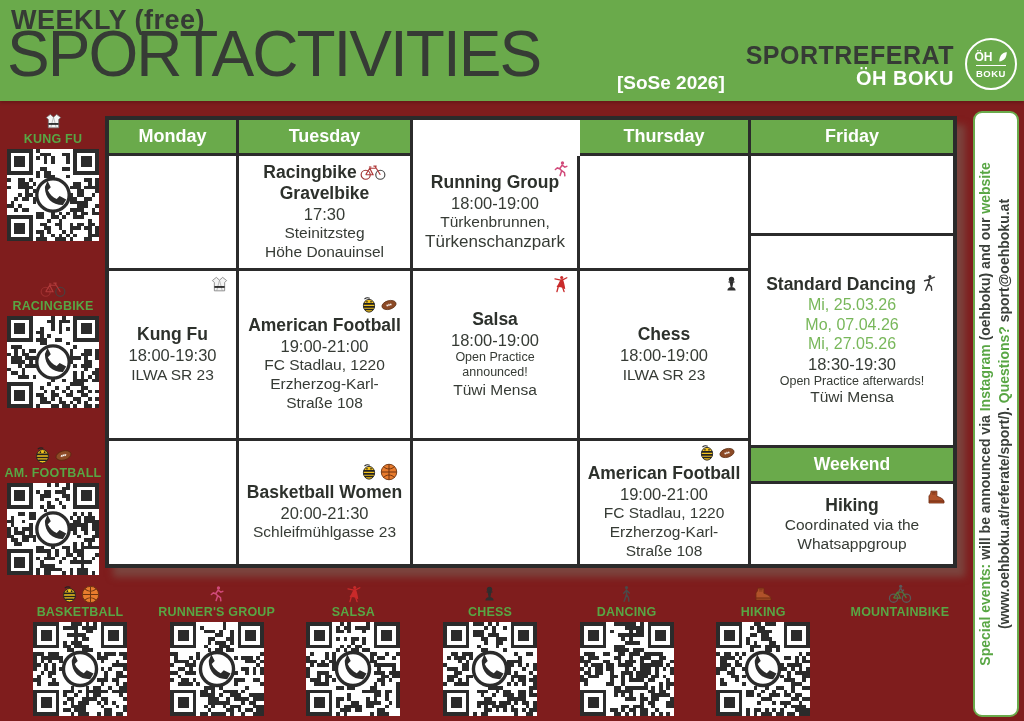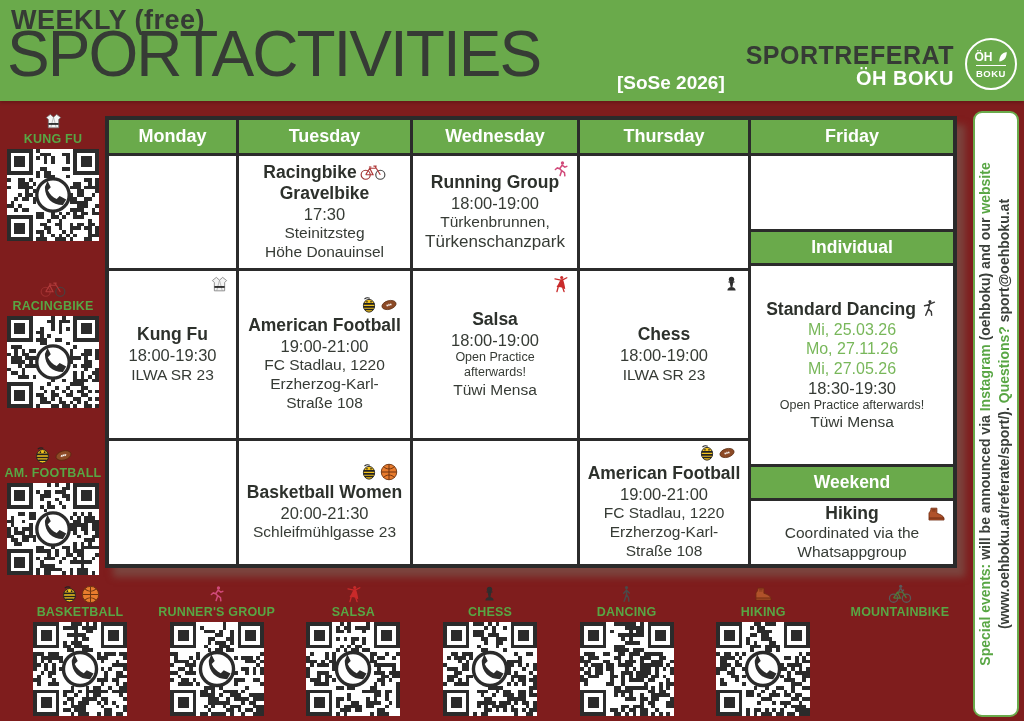--- a/index.html
+++ b/index.html
@@ -670,21 +670,20 @@
             </g>
             <circle cx="12.5" cy="12.5" r="4.4" fill="#fff" stroke="#2b2b2b" stroke-width=".9"></circle>
             <path d="M10.3 10.3c0 3 1.9 4.9 4.9 4.9l.9-1.5-1.8-.9-.8.8c-1.1-.5-1.9-1.3-2.4-2.4l.8-.8-.9-1.8z" fill="#2b2b2b"></path>
           </svg></div>
     </div>
   </div>
 
   <div class="table">
     <div class="day h c1">Monday</div>
     <div class="day h c2">Tuesday</div>
-    <div class="day h c3">Wednesday</div>
     <div class="day h c5">Friday</div>
     <div class="day h c4">Thursday</div>
 
     <div class="cell r1 c1"></div>
     <div class="cell r1 c2">
       <div class="ctitle"><span>Racingbike</span><span class="ic ic-inline" style="width:26px;"><svg viewBox="0 0 32 22">
               <circle cx="7" cy="15" r="5.6" fill="none" stroke="#9d2f2f" stroke-width="1.4"></circle>
               <circle cx="25" cy="15" r="5.6" fill="none" stroke="#444" stroke-width="1.4"></circle>
               <path d="M7 15 12 7h8l5 8M12 7l4 8H7M20 7l-1.5-2.5M16.5 4.5h4" fill="none" stroke="#b03a3a" stroke-width="1.5"></path>
               <path d="M11 5.5h3" stroke="#b03a3a" stroke-width="1.5"></path>
@@ -751,21 +750,21 @@
           <svg viewBox="0 0 24 24">
             <circle cx="13.5" cy="3.2" r="2" fill="#c92a2a"></circle>
             <path d="M13 5.5C10 8 10.5 11 7 15l5.5.5L18 18c-.5-4.5-1.5-9-3-12.2Z" fill="#c92a2a"></path>
             <path d="M14 6.5 20 3.5M12.5 6.5 5 5" stroke="#c92a2a" stroke-width="1.6" stroke-linecap="round"></path>
             <path d="M9 15.5 7.5 21M15 16.5 16.5 21" stroke="#c92a2a" stroke-width="1.7" stroke-linecap="round"></path>
           </svg>
         </span>
       <div class="ctitle">Salsa</div>
       <div class="ctime">18:00-19:00</div>
       <div class="csmall">Open Practice</div>
-      <div class="csmall">afterwards!</div>
+      <div class="csmall">announced!</div>
       <div class="cloc" style="margin-top:2px;">Tüwi Mensa</div>
     </div>
     <div class="cell r2 c4">
       <span class="ic corner">
           <svg viewBox="0 0 24 24">
             <circle cx="12" cy="5.5" r="3.4" fill="#2e2e2e"></circle>
             <path d="M9.6 8.5h4.8L13.2 15h-2.4Z" fill="#2e2e2e"></path>
             <path d="M8.2 8.8h7.6" stroke="#2e2e2e" stroke-width="1.6"></path>
             <path d="M6.8 19.5c0-2.5 2.2-4.2 5.2-4.2s5.2 1.7 5.2 4.2Z" fill="#2e2e2e"></path>
           </svg>
@@ -821,28 +820,27 @@
       </div>
       <div class="ctitle">American Football</div>
       <div class="ctime">19:00-21:00</div>
       <div class="cloc">FC Stadlau, 1220</div>
       <div class="cloc">Erzherzog-Karl-</div>
       <div class="cloc">Straße 108</div>
     </div>
 
     <div class="fricol">
       <div class="fri-empty"></div>
-      <div class="subhead">Individual</div>
       <div class="fri-cell fri-dancing">
         <div class="ctitle"><span>Standard Dancing</span><span class="ic ic-inline"><svg viewBox="0 0 24 24">
                 <circle cx="13.8" cy="3.4" r="2" fill="#3a3a3a"></circle>
                 <path d="M13.5 5.8 12 12.5M12 12.5 8.5 20.5M12 12.5l3.5 3.5.5 4.5M13.5 6.5 19.5 4M13.5 7 7 8.5" fill="none" stroke="#3a3a3a" stroke-width="1.8" stroke-linecap="round"></path>
               </svg></span></div>
         <div class="cdate">Mi, 25.03.26</div>
-        <div class="cdate">Mo, 27.11.26</div>
+        <div class="cdate">Mo, 07.04.26</div>
         <div class="cdate">Mi, 27.05.26</div>
         <div class="ctime">18:30-19:30</div>
         <div class="csmall">Open Practice afterwards!</div>
         <div class="cloc">Tüwi Mensa</div>
       </div>
       <div class="subhead">Weekend</div>
       <div class="fri-cell fri-hiking">
         <span class="ic corner">
             <svg viewBox="0 0 24 20">
               <path d="M5 2h7.5v6.5c3.5 1 8 3 9 6v2.5h-19V8C4 6.5 5 4.5 5 2Z" fill="#b0522a" stroke="#6f2d12"></path>

